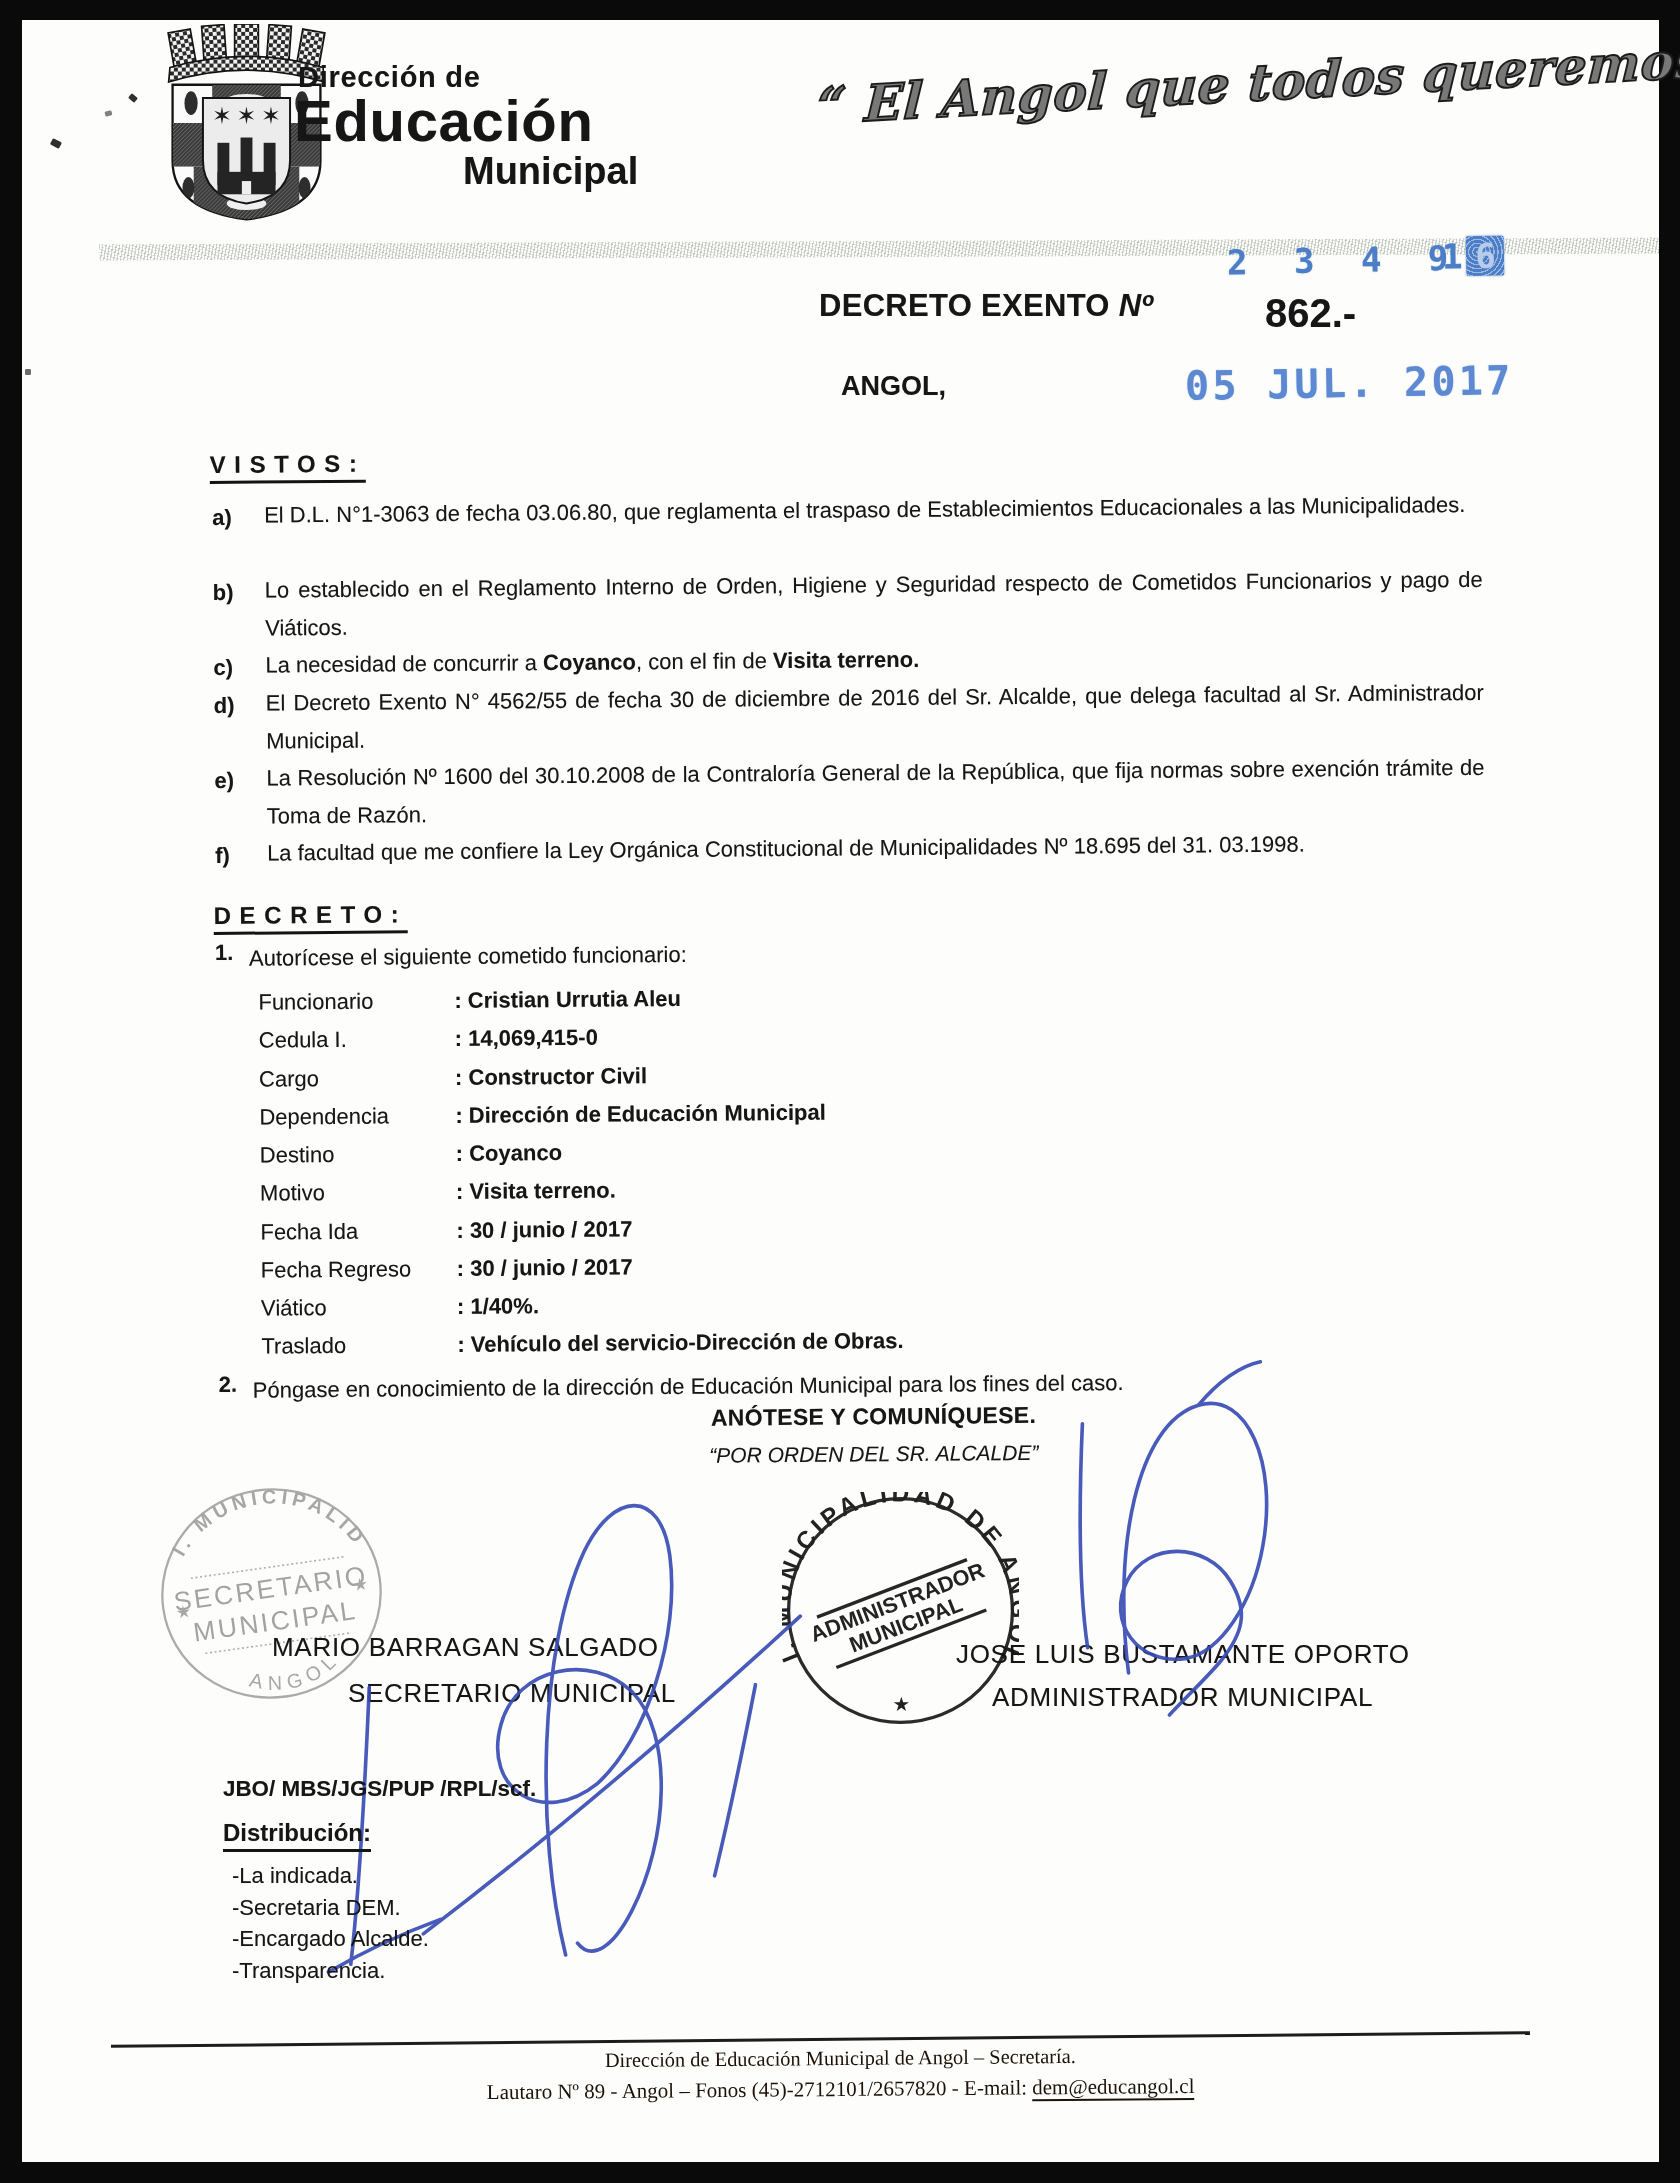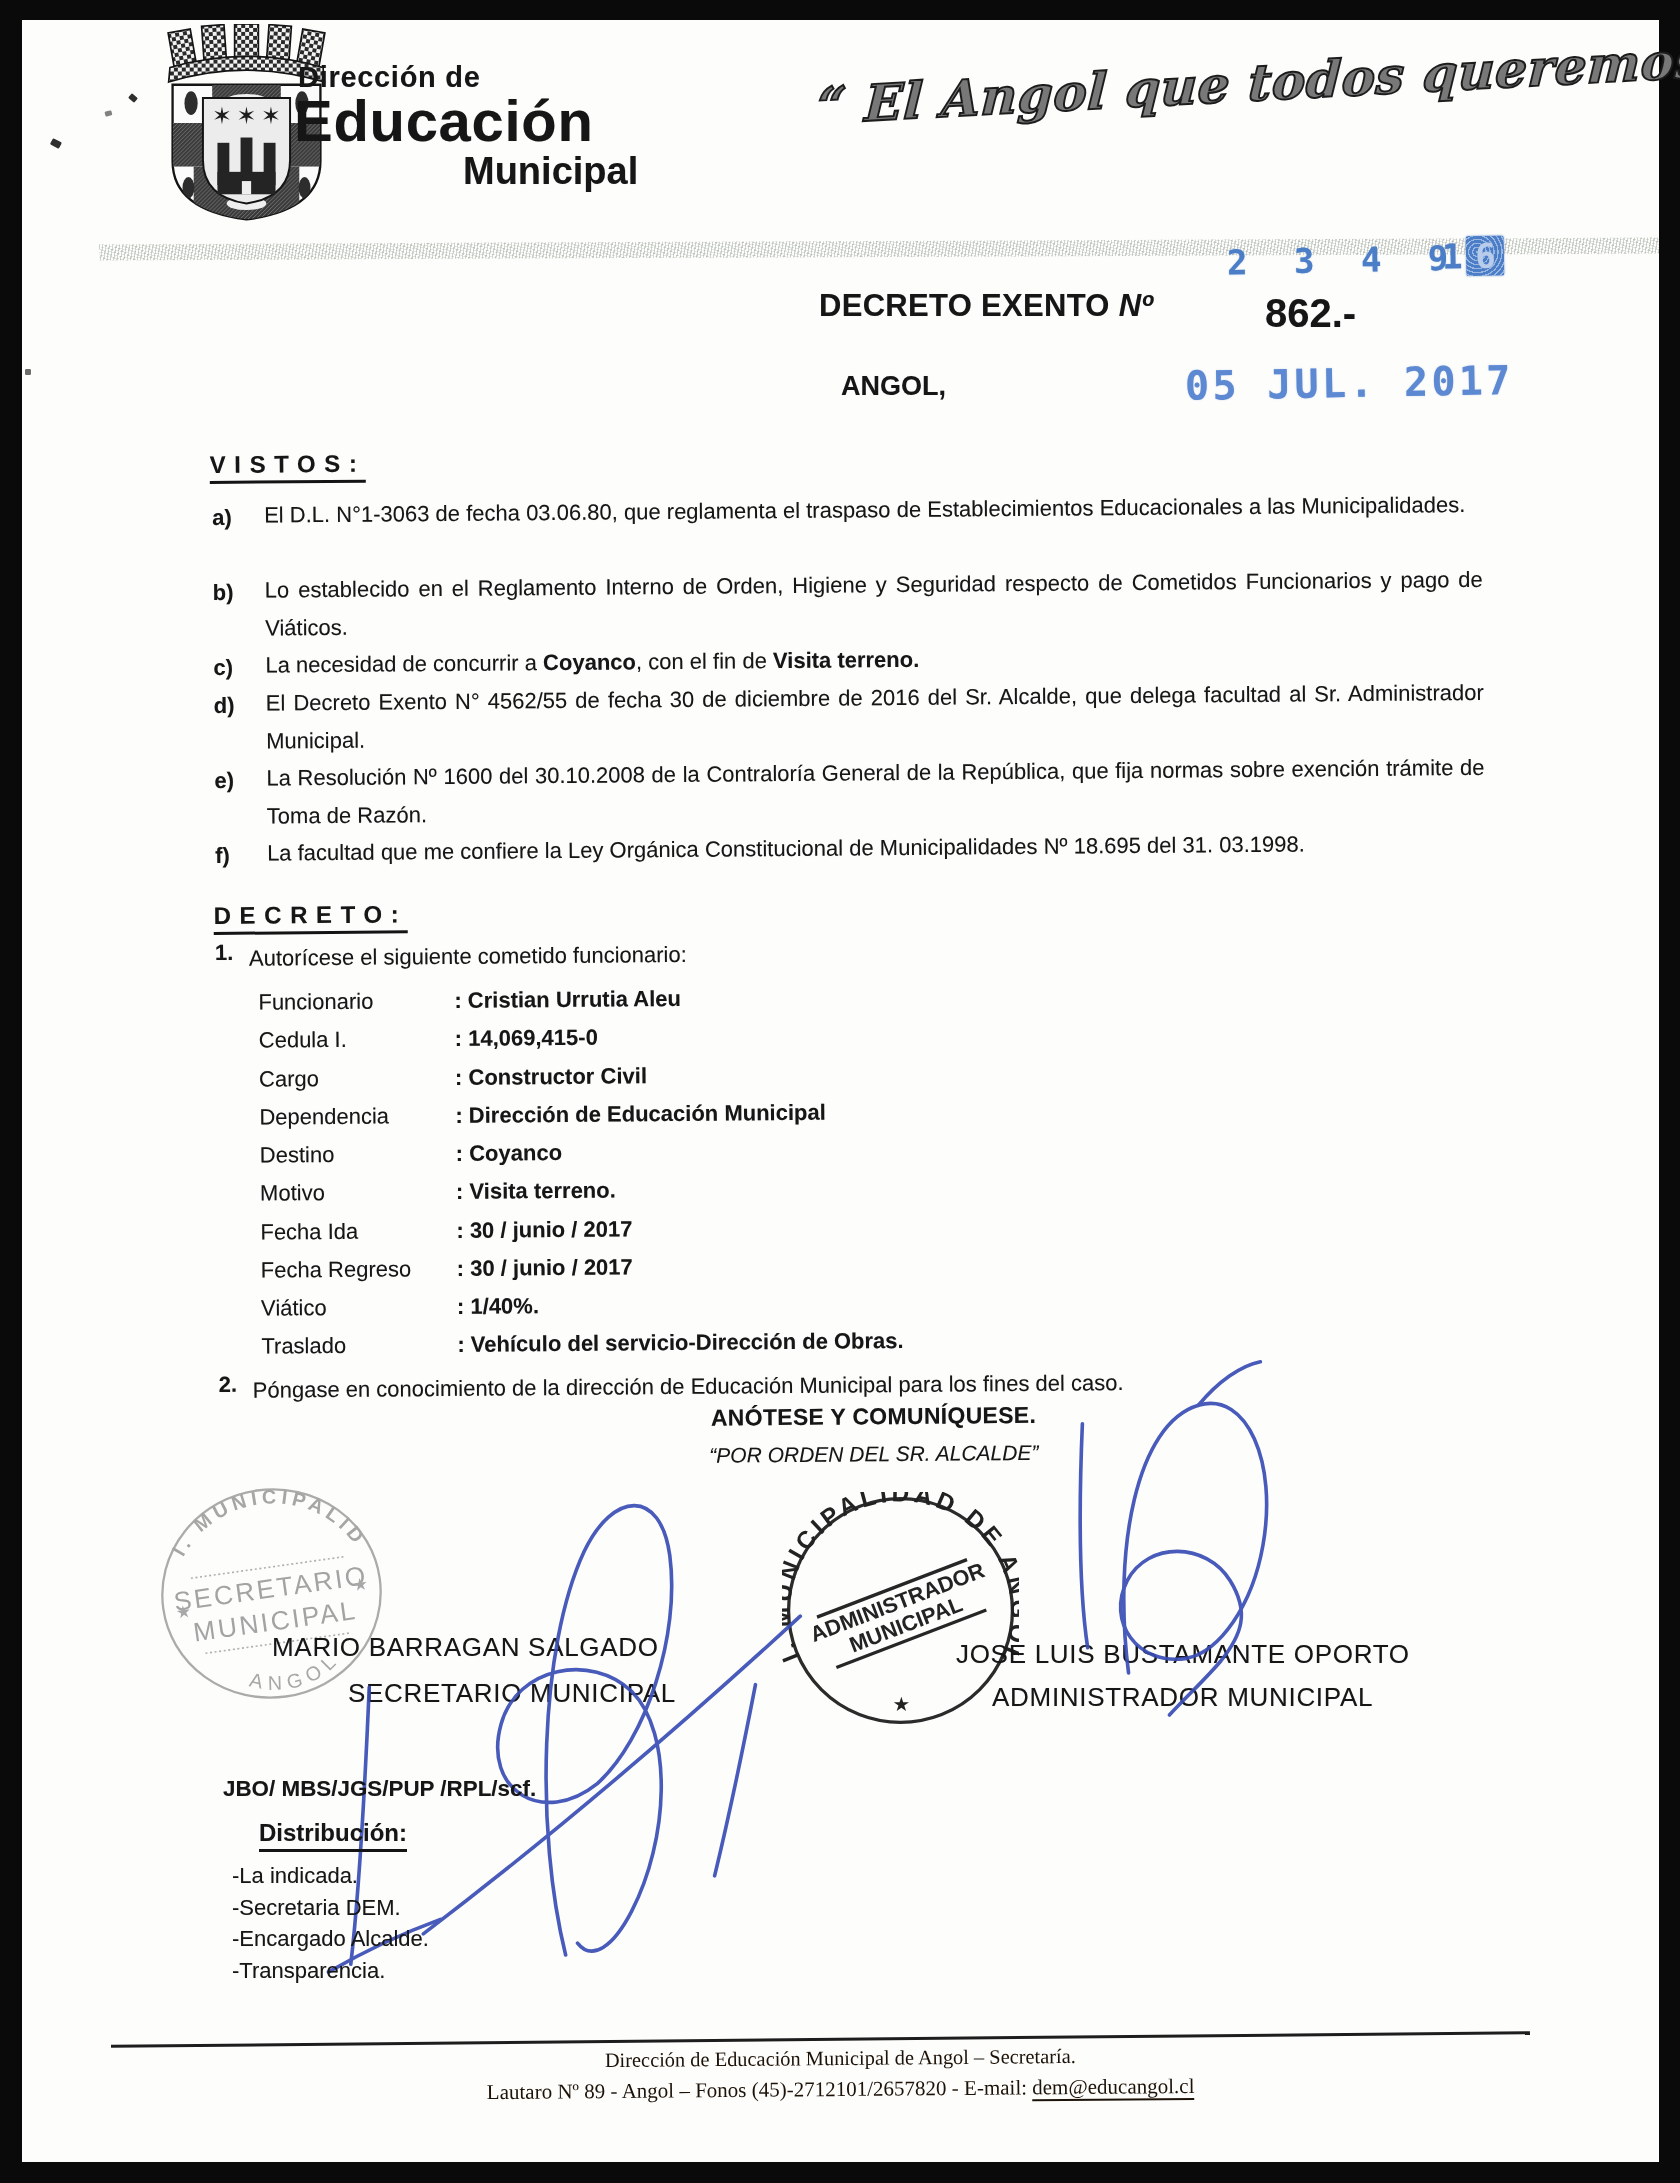--- a/index.html
+++ b/index.html
@@ -58,21 +58,21 @@
   .itm-text{font-size:22px;line-height:37px;}
   .dt-label{left:254px;width:191px;font-size:22px;}
   .dt-value{left:450px;font-size:22px;font-weight:700;white-space:nowrap;}
 
   .closing1{left:661px;top:1409px;width:409px;text-align:center;font-size:23px;font-weight:700;letter-spacing:0.3px;}
   .closing2{left:661px;top:1448px;width:409px;text-align:center;font-size:21px;font-style:italic;}
 
   .sig-name{font-size:26px;font-weight:400;letter-spacing:0.7px;white-space:nowrap;text-align:center;}
 
   .initials{left:223px;top:1776px;font-size:22.4px;font-weight:700;}
-  .dist-h{left:223px;top:1819px;font-size:24px;font-weight:700;border-bottom:3.3px solid #141414;padding-bottom:2px;margin-left:36px;}
+  .dist-h{left:223px;top:1819px;font-size:24px;font-weight:700;border-bottom:3.3px solid #141414;padding-bottom:2px;}
   .dist-i{left:232px;font-size:22px;}
 
   .footrule{left:111px;top:2038px;width:1419px;height:2.6px;background:#1d1d1d;transform:rotate(-0.55deg);}
   .footer{left:198px;top:2047px;width:1285px;text-align:center;transform:rotate(-0.5deg);
           font-family:"Liberation Serif", serif;font-size:20.4px;color:#1d1208;}
   .footer .l2{margin-top:7.3px;font-size:21px;}
   .footer .email{border-bottom:2px solid #1d1208;}
 
   svg text{font-family:"Liberation Sans", sans-serif;}
   .scan-soft{text-shadow:0 0 0.7px rgba(0,0,0,0.28);}

